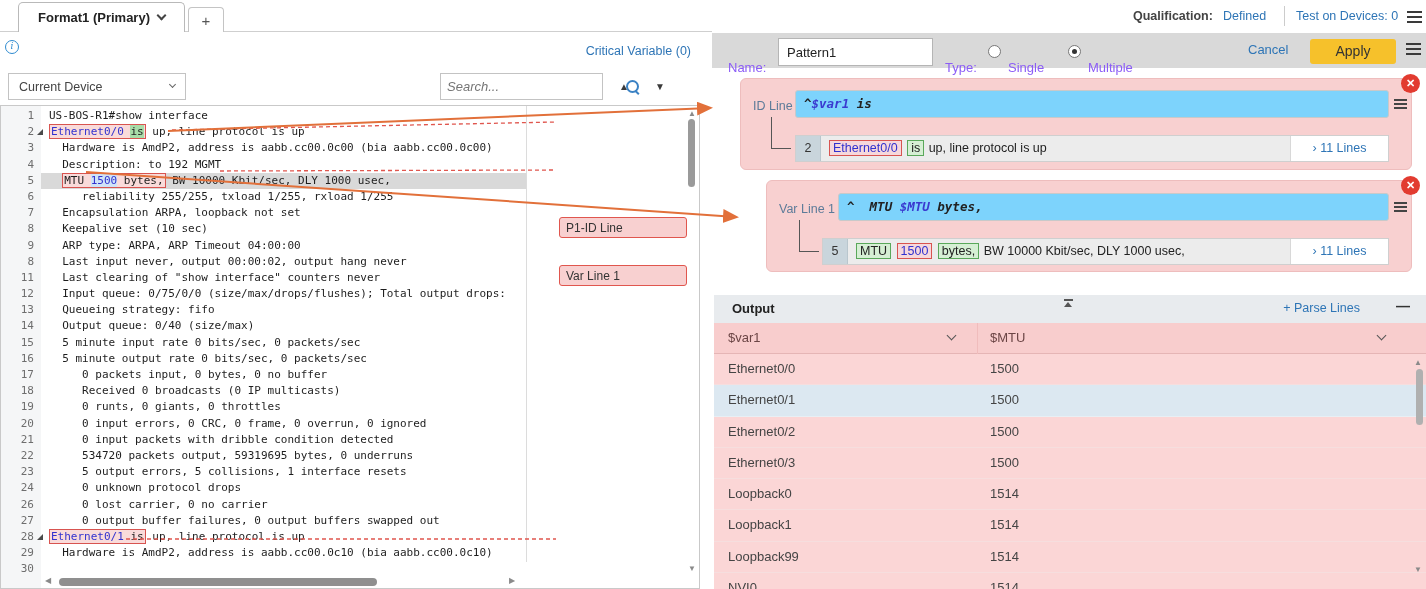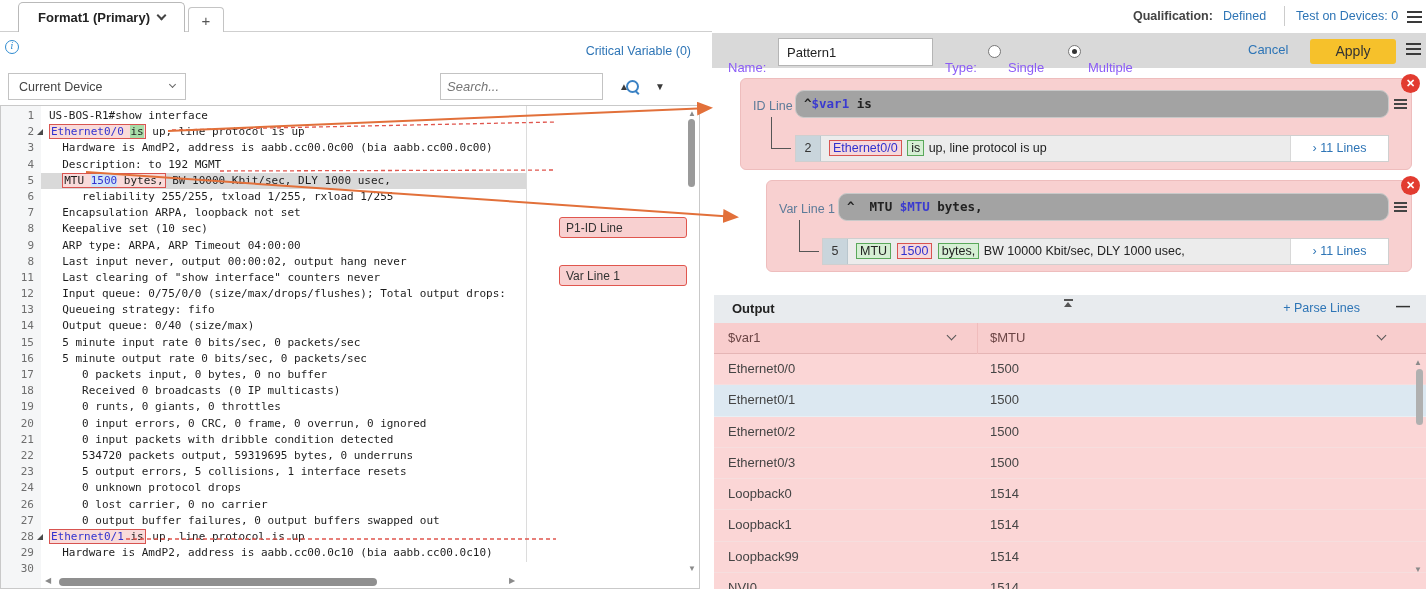--- a/index.html
+++ b/index.html
@@ -86,23 +86,23 @@
     border:none; border-radius:3px; font-size:14px; color:#333; text-align:center; line-height:25px; }
   #burger-gray { position:absolute; left:1406px; top:40px; }
 
   
   .ppanel { position:absolute; background:#f8d0d0; border:1px solid #eebdbd; border-radius:6px; }
   #panel1 { left:740px; top:78px; width:672px; height:92px; }
   #panel2 { left:766px; top:180px; width:646px; height:92px; }
   .closex { position:absolute; width:19px; height:19px; background:#e23b30; border-radius:50%;
     color:#fff; font-size:11px; font-weight:bold; text-align:center; line-height:19px; z-index:5; }
   .plabel { position:absolute; font-size:12.5px; color:#5d7b99; }
-  .pinput { position:absolute; height:28px; background:#a3a3a3; border:1px solid #c9c9c9; border-radius:9px;
+  .pinput { position:absolute; height:28px; background:#7dd3fc; border:1px solid #c9c9c9; border-radius:3px;
     font-family:"DejaVu Sans Mono", monospace; font-size:12.5px; font-weight:bold; color:#222;
-    padding:5px 8px; white-space:pre; overflow:hidden; }
+    padding:5px 8px; white-space:pre; overflow:hidden;font-style:italic; }
   .pt-pvar { color:#3a3ad0; }
   .pburger { position:absolute; }
   .pburger i { display:block; width:13px; height:2px; background:#444; margin:2px 0; }
   .elbow { position:absolute; border-left:1px solid #555; border-bottom:1px solid #555; }
   .prow { position:absolute; height:27px; display:flex; border:1px solid #cfcfcf; background:#ececec; font-size:12.5px; }
   .prow .num { width:25px; background:#c9d5dc; color:#333; text-align:center; line-height:25px;
     border-right:1px solid #b9c6cd; }
   .prow .cnt { flex:1; line-height:25px; padding-left:7px; white-space:pre; color:#222; overflow:hidden; }
   .prow .more { width:98px; background:#fff; border-left:1px solid #d8d8d8; color:#2e75b6;
     line-height:25px; text-align:center; }

